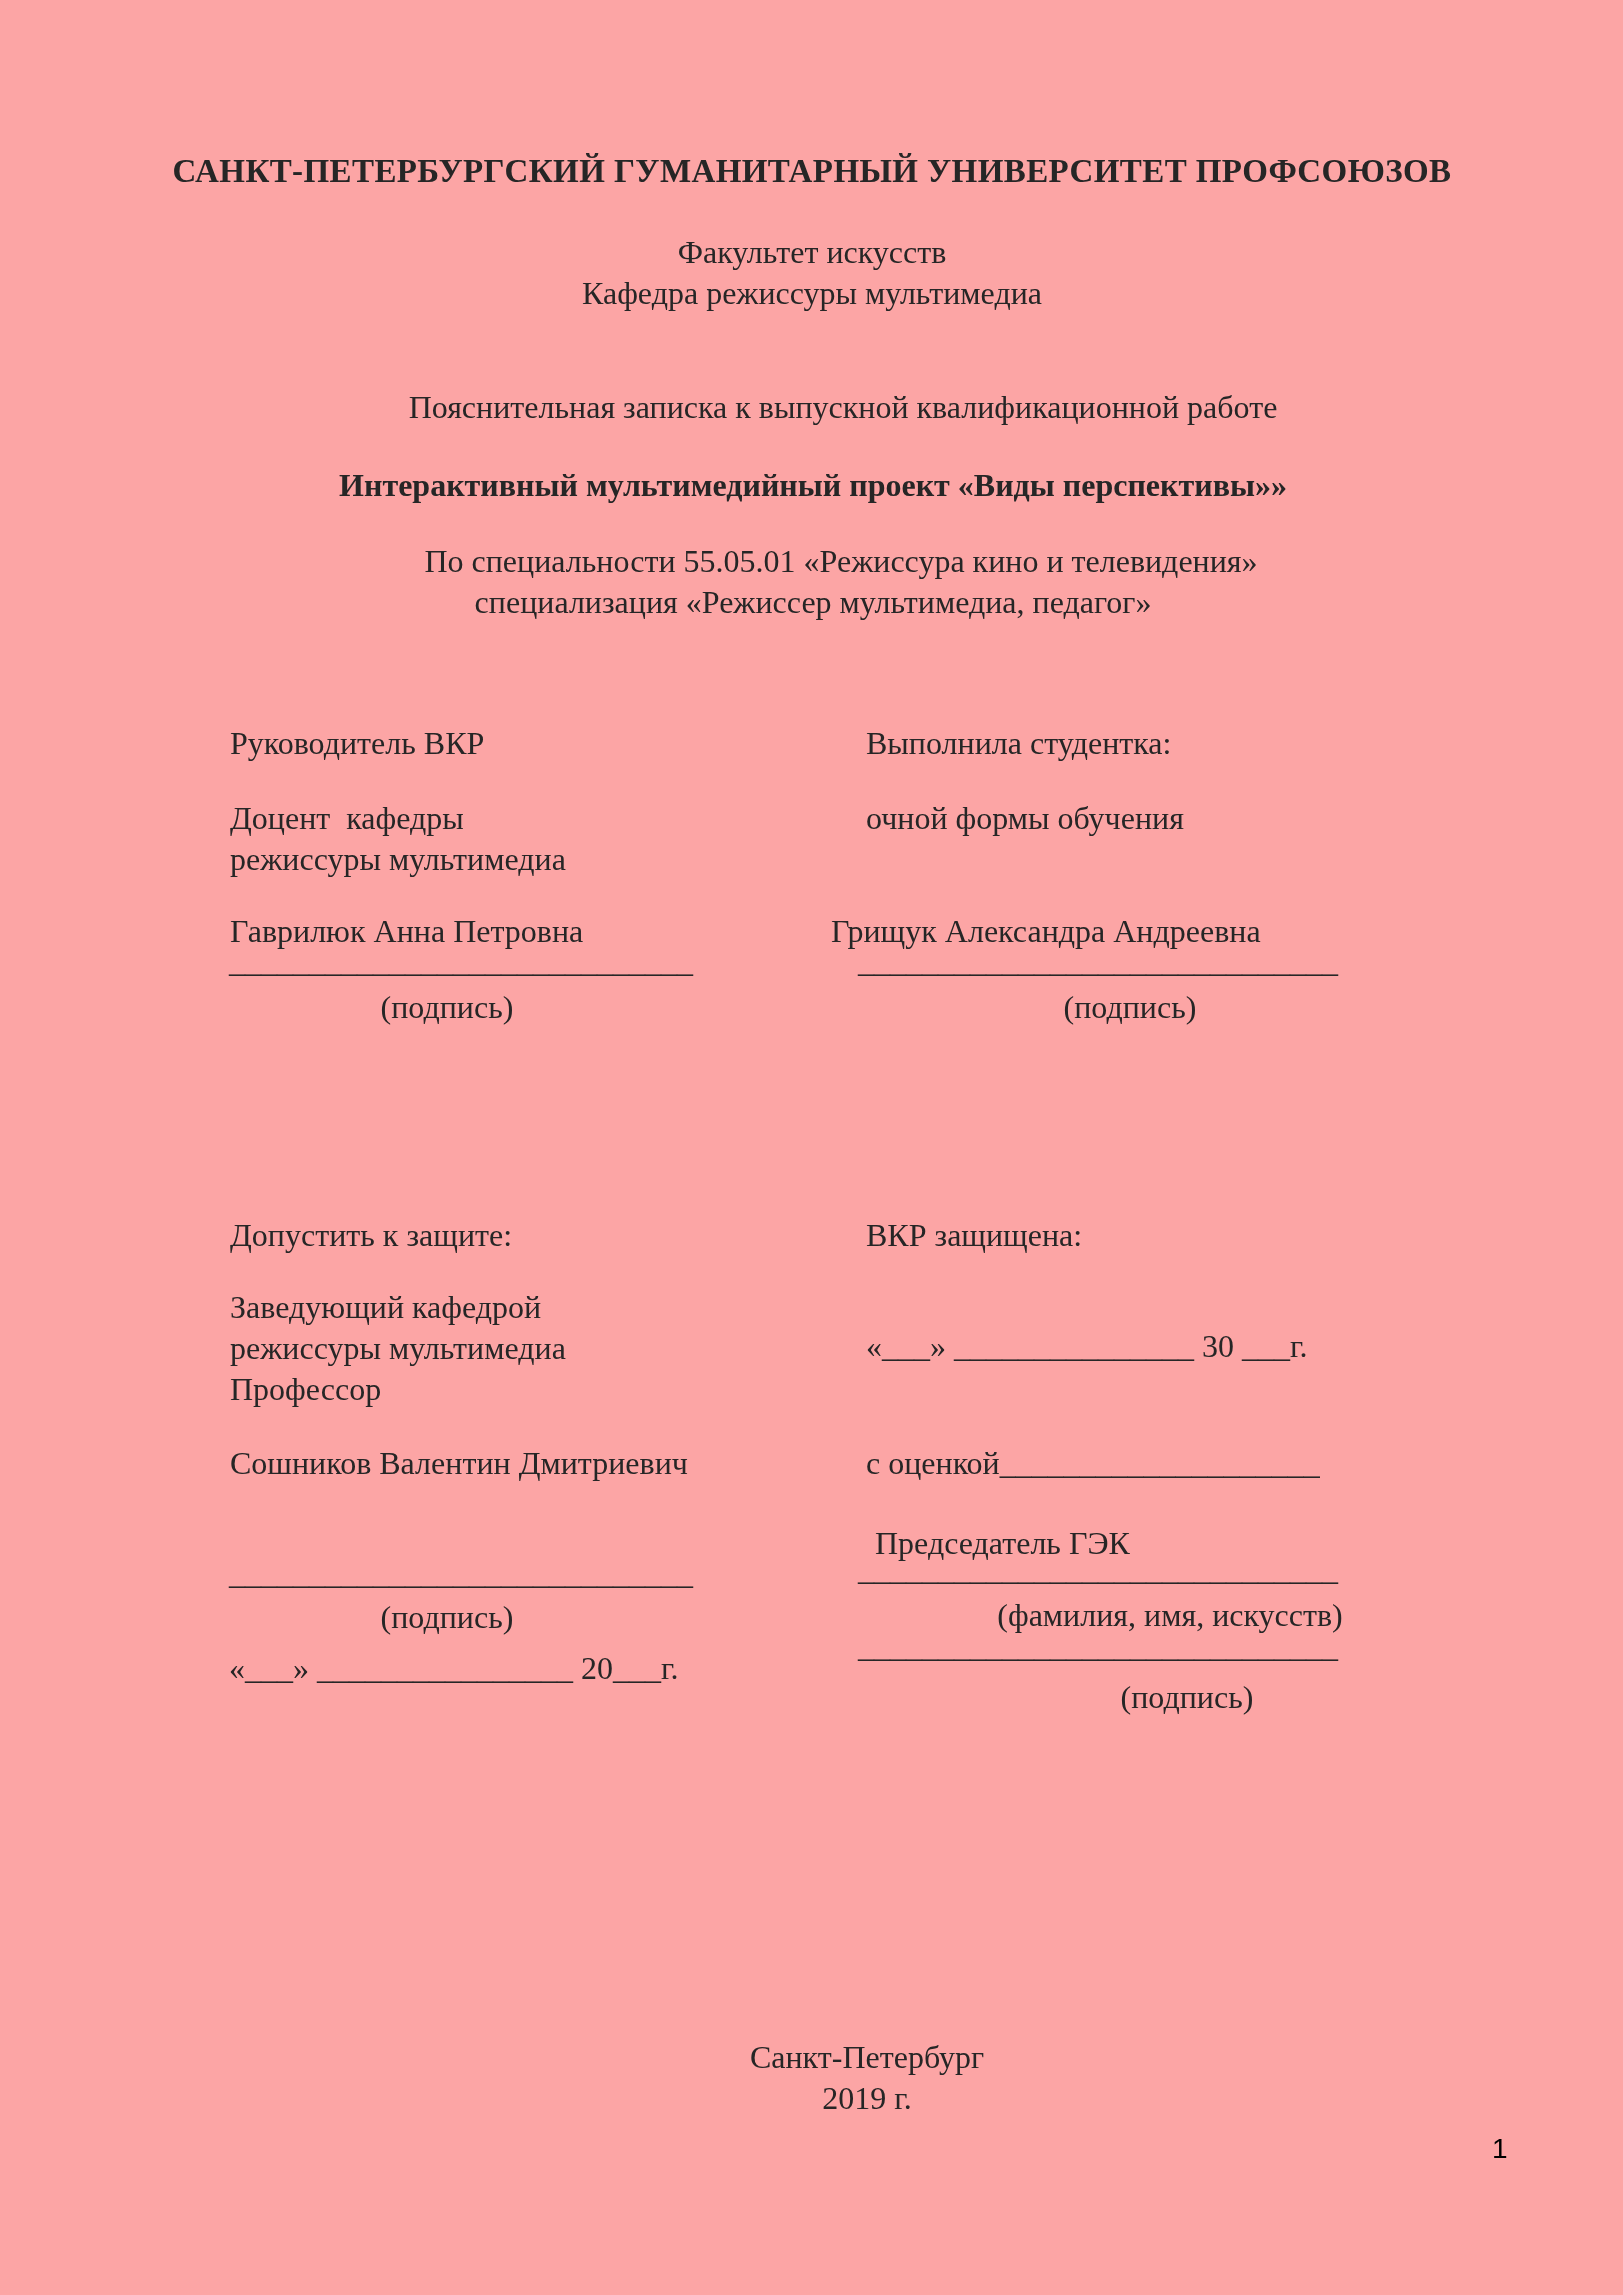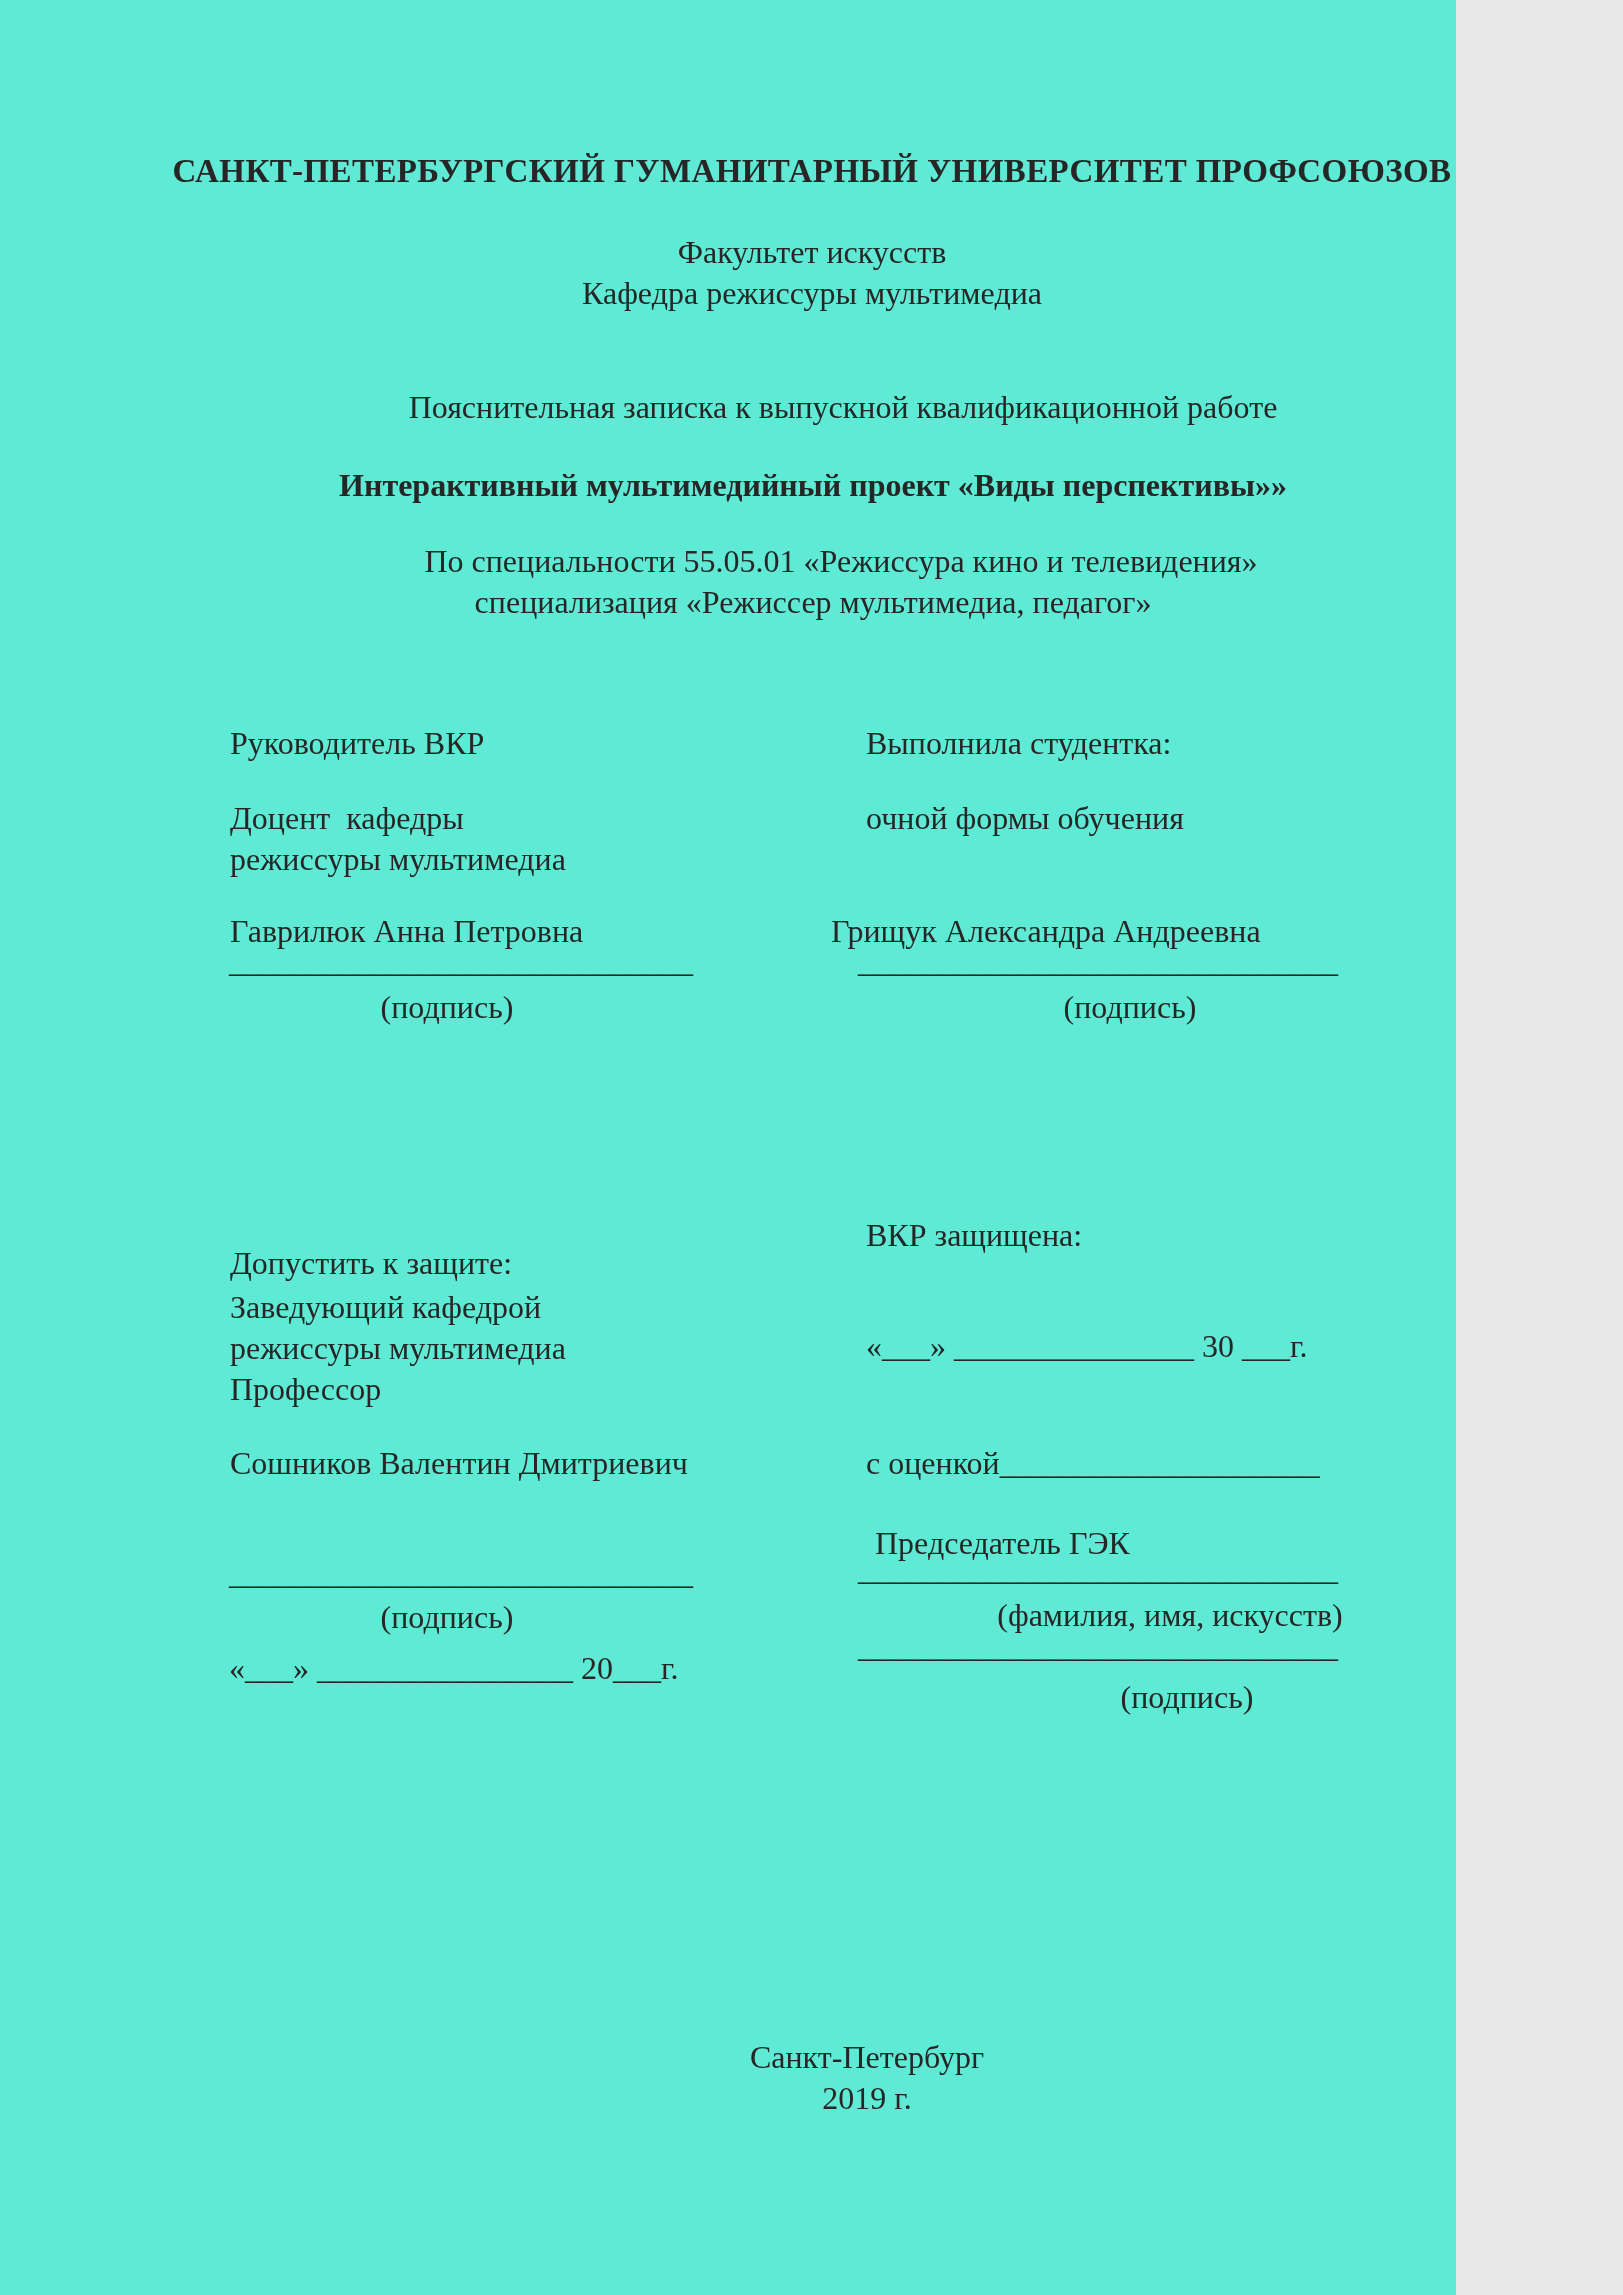--- a/index.html
+++ b/index.html
@@ -1,20 +1,20 @@
 <!DOCTYPE html>
 <html lang="ru" style="font-size:12.6px"><head>
 <meta charset="utf-8">
 <style>
   html,body{margin:0;padding:0;background:#e8e8e8;}
   .page{
     position:relative;
-    width:1456px;
+    width:1623px;
     height:2295px;
-    background:#5eead4;
+    background:#fca5a5;
     font-family:"Liberation Serif","DejaVu Serif",serif;
     color:#262626;
     overflow:hidden;
   }
   .t{
     position:absolute;
     font-size:32px;
     line-height:1.2;
     white-space:pre;
   }
@@ -47,21 +47,21 @@
   <div class="t" style="left:230px; top:912px;">Гаврилюк Анна Петровна</div>
   <div class="t" style="left:229px; top:942px;">_____________________________</div>
   <div class="t c" style="left:447px; top:988px;">(подпись)</div>
 
   <div class="t" style="left:866px; top:724px;">Выполнила студентка:</div>
   <div class="t" style="left:866px; top:799px;">очной формы обучения</div>
   <div class="t" style="left:831px; top:912px;">Грищук Александра Андреевна</div>
   <div class="t" style="left:858px; top:942px;">______________________________</div>
   <div class="t c" style="left:1130px; top:988px;">(подпись)</div>
 
-  <div class="t" style="left:230px; top:1244px;">Допустить к защите:</div>
+  <div class="t" style="left:230px; top:1216px;">Допустить к защите:</div>
   <div class="t" style="left:230px; top:1288px;">Заведующий кафедрой</div>
   <div class="t" style="left:230px; top:1329px;">режиссуры мультимедиа</div>
   <div class="t" style="left:230px; top:1370px;">Профессор</div>
   <div class="t" style="left:230px; top:1444px;">Сошников Валентин Дмитриевич</div>
   <div class="t" style="left:229px; top:1554px;">_____________________________</div>
   <div class="t c" style="left:447px; top:1598px;">(подпись)</div>
   <div class="t" style="left:229px; top:1649px;">«___» ________________ 20___г.</div>
 
   <div class="t" style="left:866px; top:1216px;">ВКР защищена:</div>
   <div class="t" style="left:866px; top:1327px;">«___» _______________ 30 ___г.</div>

